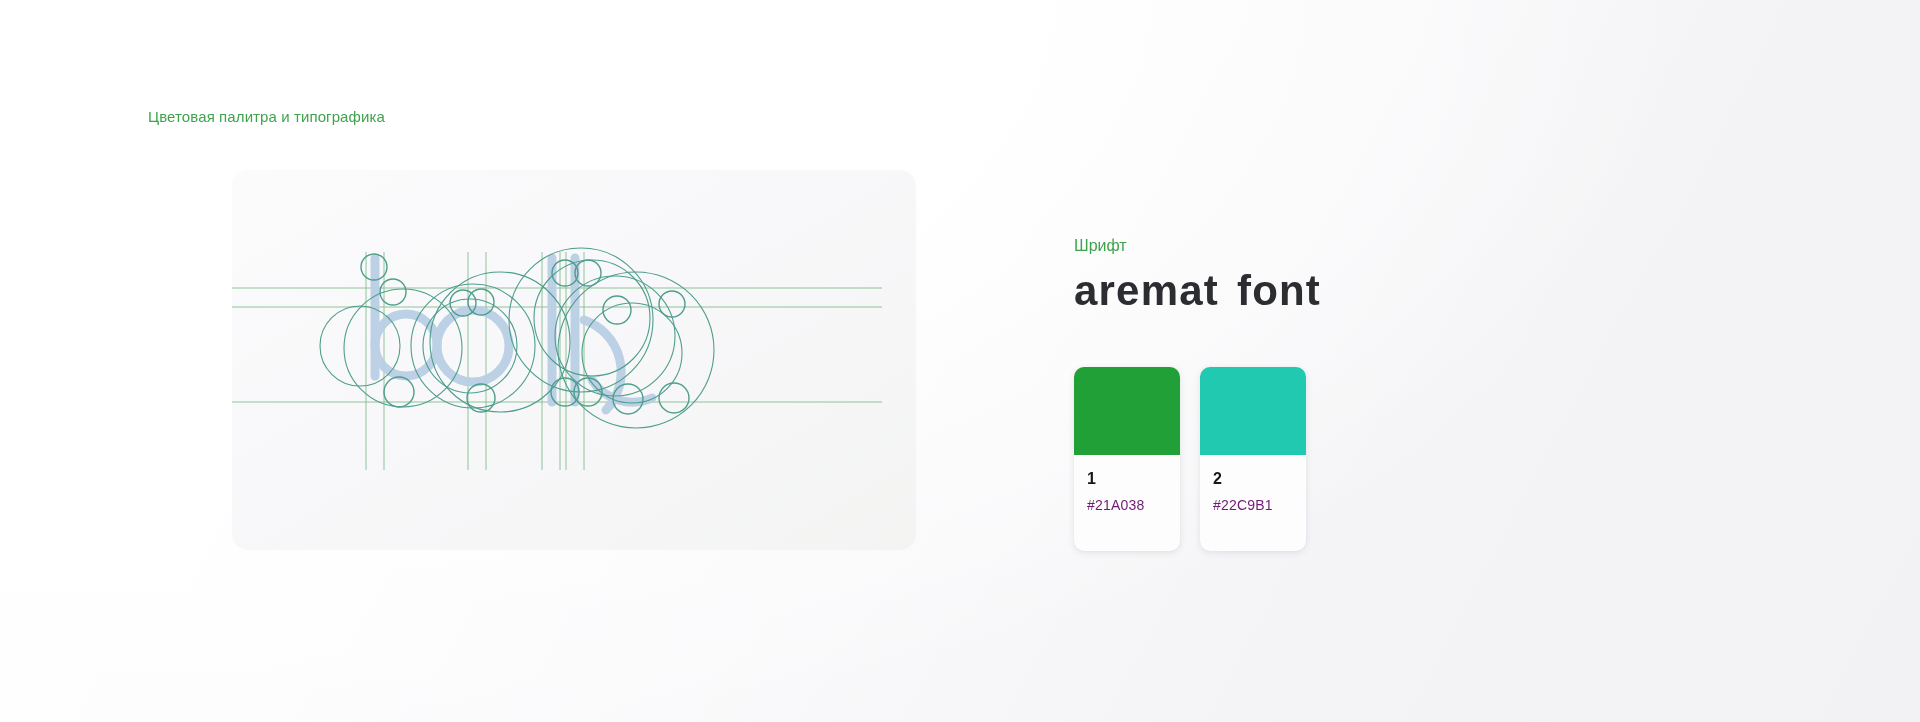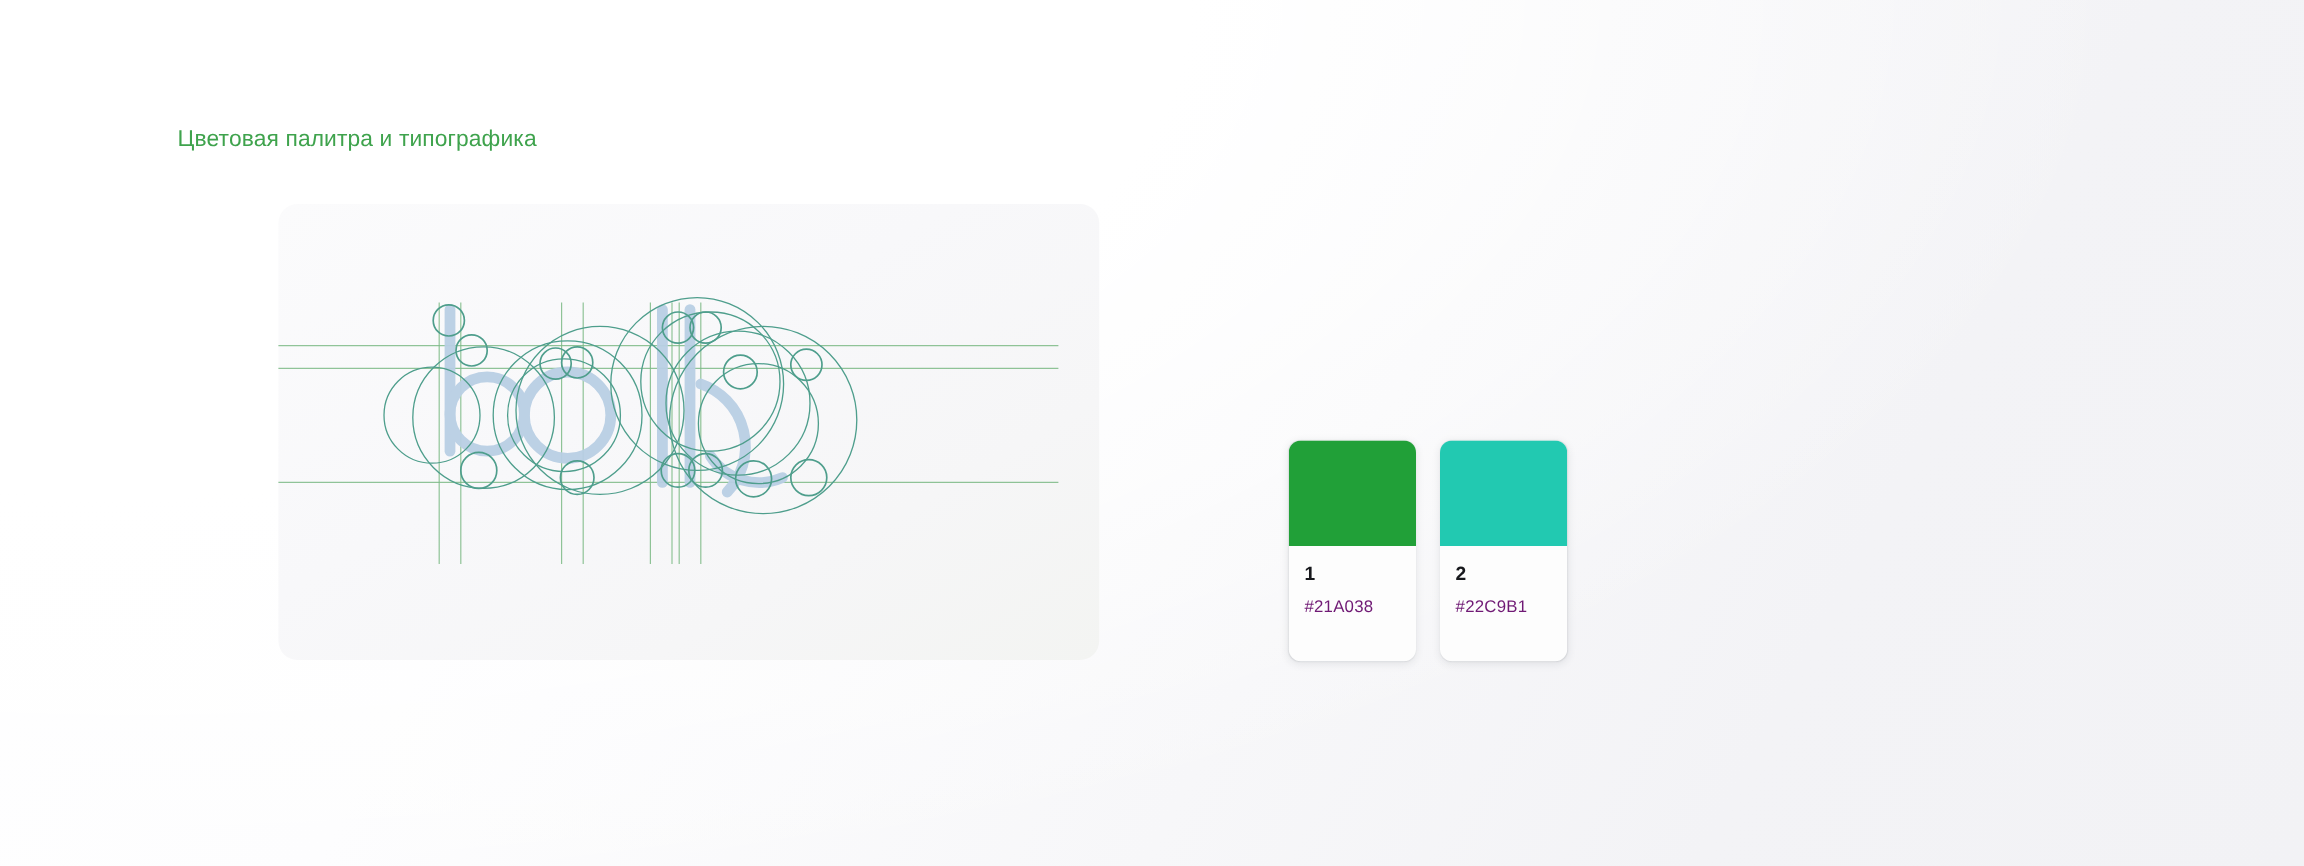--- a/index.html
+++ b/index.html
@@ -22,21 +22,21 @@
     background:
       radial-gradient(120% 150% at 6% 0%, #ffffff 0%, #ffffff 38%, rgba(255,255,255,0) 72%),
       linear-gradient(118deg, #ffffff 0%, #fdfdfe 28%, #f7f7f9 58%, #f3f3f6 78%, #f2f2f5 100%);
   }
 
   
   .section-title {
     position: absolute;
     left: 148px;
     top: 106px;
-    font-size: 19px;
+    font-size: 15px;
     line-height: 22px;
     letter-spacing: 0.1px;
     color: #3fa34d;
     white-space: nowrap;
   }
 
   
   .construction-card {
     position: absolute;
     left: 232px;
@@ -193,20 +193,24 @@
       <circle cx="385" cy="140" r="14"></circle>
       <circle cx="396" cy="229" r="15"></circle>
       <circle cx="249" cy="228" r="14"></circle>
       <circle cx="442" cy="228" r="15"></circle>
       <circle cx="440" cy="134" r="13"></circle>
     </g>
   </svg>
 </div>
 
 <div class="right-col">
+  <div class="font-label" style="color: rgb(63, 163, 77);">Шрифт</div>
+  <div class="font-sample" style="color: rgb(43, 45, 49);">
+    <span class="fs-word">aremat</span><span class="fs-word">font</span>
+  </div>
 </div>
 
 <div class="swatch-row">
 
   <div class="swatch-card">
     <div class="swatch-chip" style="background-color: rgb(33, 160, 56);"></div>
     <div class="swatch-meta">
       <div class="swatch-index">1</div>
       <div class="swatch-hex">#21A038</div>
     </div>

